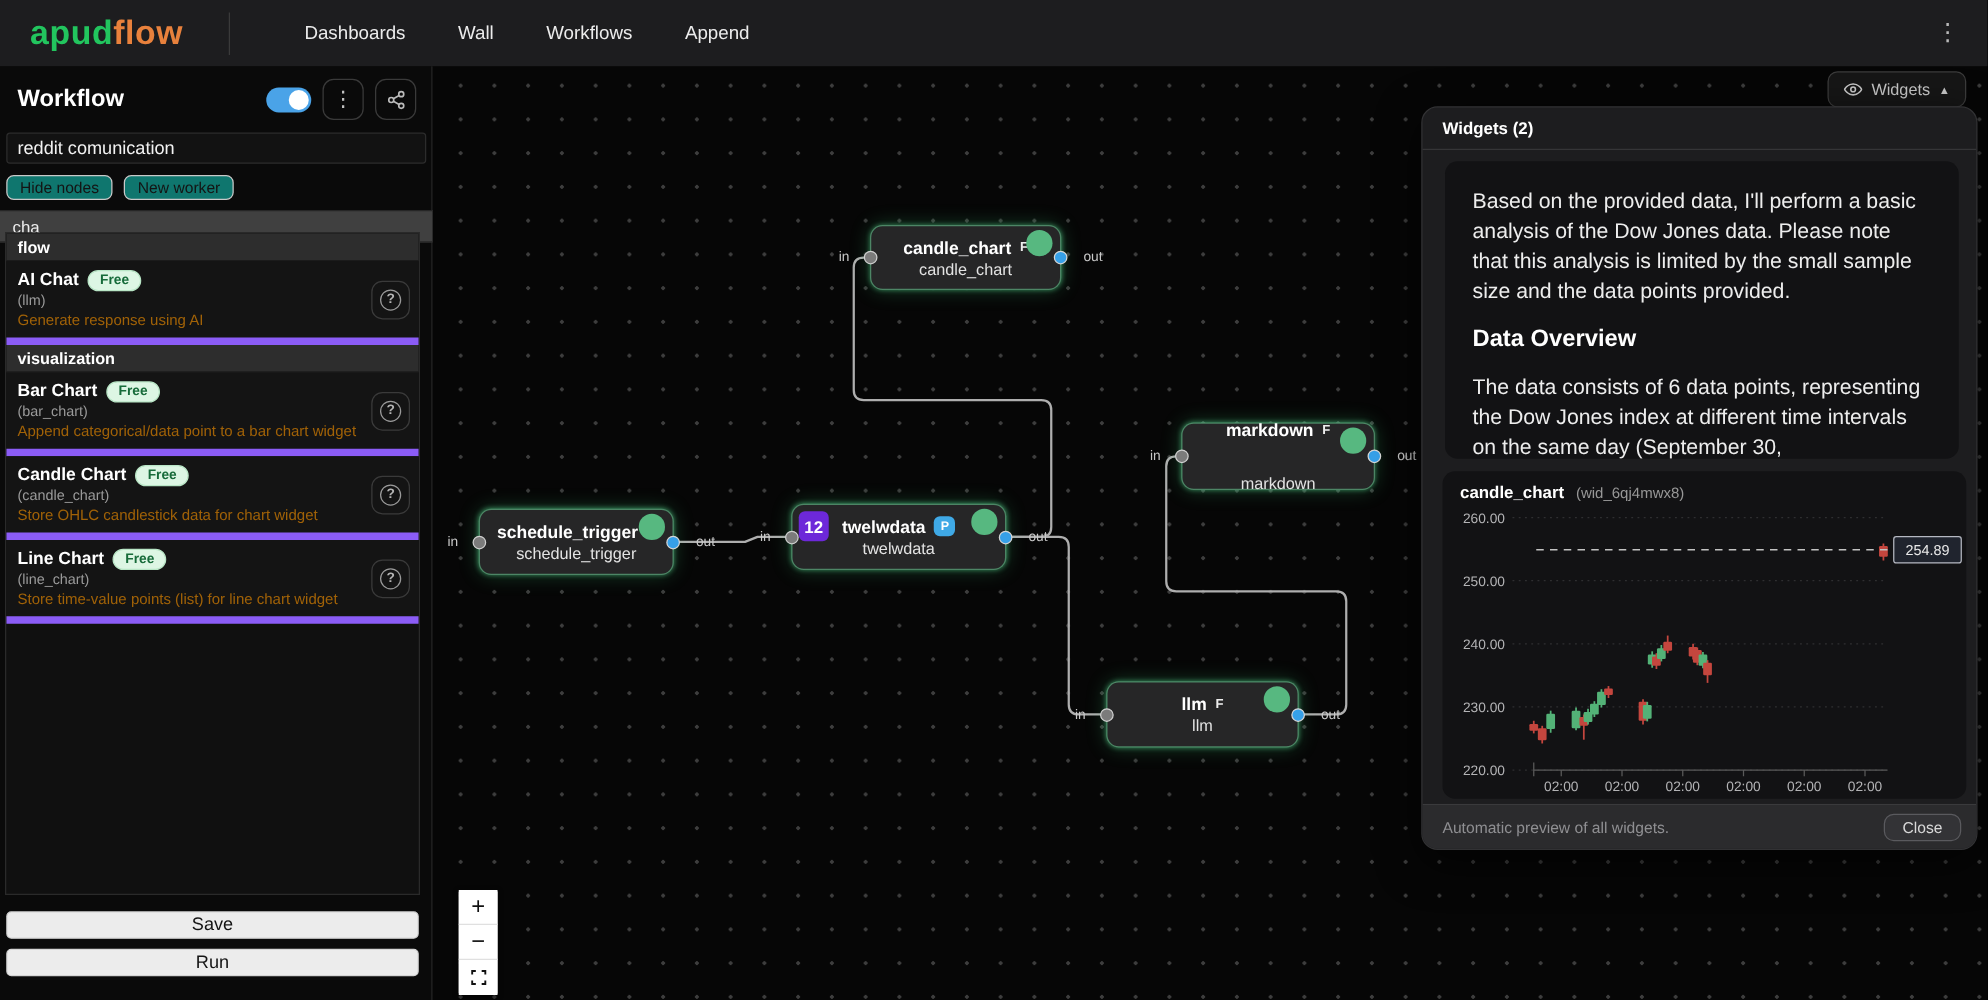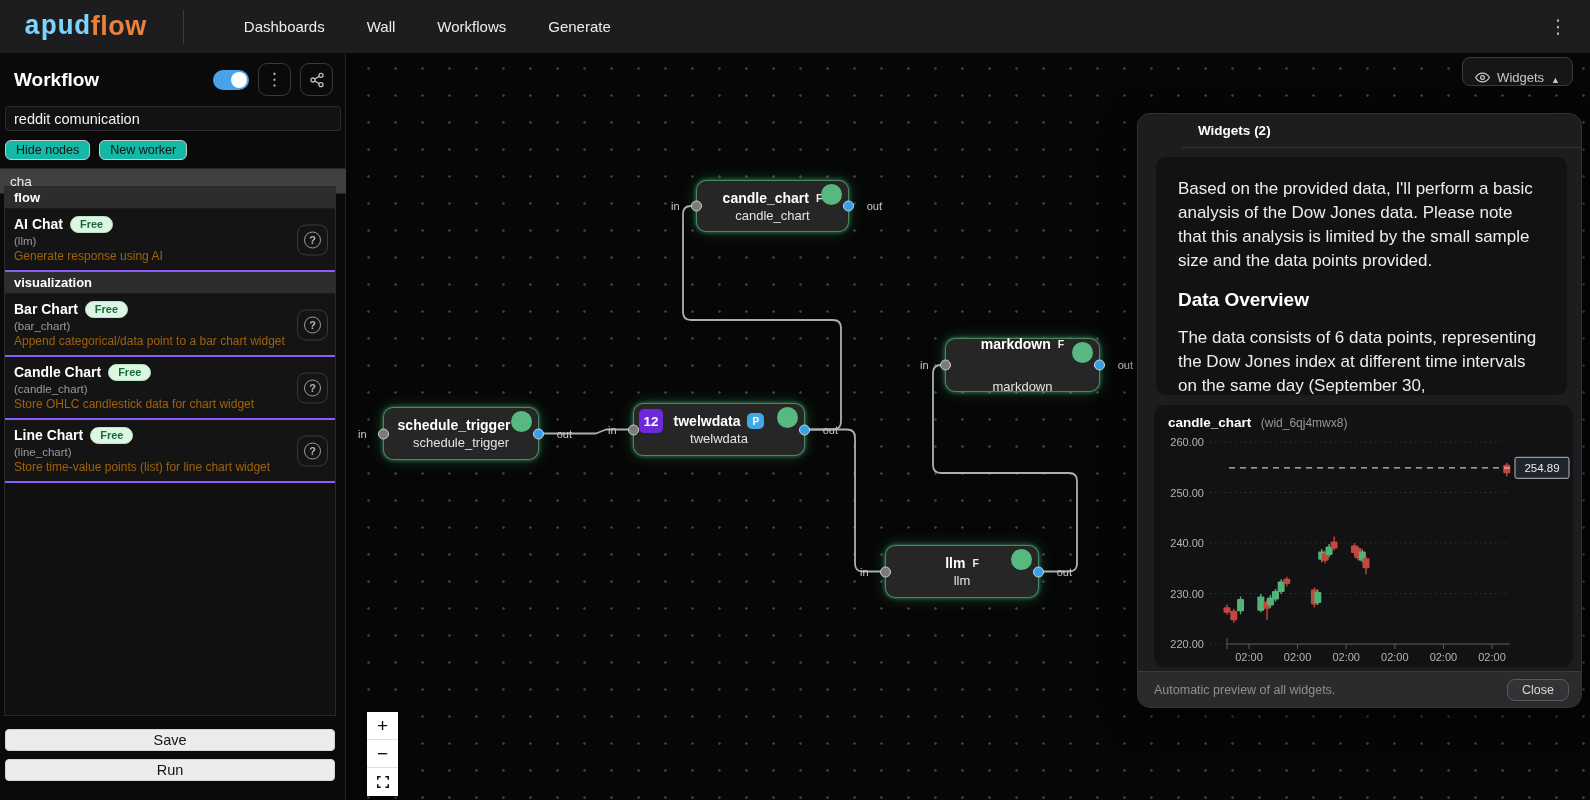--- a/index.html
+++ b/index.html
@@ -1,41 +1,41 @@
 <!DOCTYPE html>
 <html><head>
 <meta charset="utf-8">
 <style>
   * { margin:0; padding:0; box-sizing:border-box; }
   html,body { width:1590px; height:800px; overflow:hidden; background:#000; font-family:"Liberation Sans",sans-serif; }
 
   
   .navbar { position:absolute; left:0; top:0; width:1590px; height:53px; background:#1d1d1f; display:flex; align-items:center; z-index:50; }
   .logo { display:flex; align-items:baseline; padding:0 36px 0 24px; height:34px; border-right:1px solid #3a3a3a; font-size:27px; font-weight:bold; letter-spacing:.5px; align-items:center;}
-  .logo .l1 { color:#7dd3fc;font-family:Liberation Mono, monospace; }
+  .logo .l1 { color:#22c55e; }
   .logo .l2 { color:#e8813c; }
   .nav-links { display:flex; gap:42px; margin-left:60px;align-items:center; }
   .nav-link { color:#ececec; font-size:15px; cursor:pointer; }
   .nav-kebab { margin-left:auto; margin-right:20px; color:#b9b9b9; font-size:19px; letter-spacing:0; width:24px; text-align:center; cursor:pointer; line-height:1; }
 
   
   .sidebar { position:absolute; left:0; top:53px; width:346px; height:747px; background:#0a0a0a; border-right:1px solid #242424; z-index:40; }
   .sb-header { display:flex; align-items:center; padding:10px 12px 8px 14px; gap:9px; }
   .sb-title { font-size:19px; font-weight:bold; color:#fff; flex:1; }
   .toggle { width:36px; height:20px; border-radius:10px; background:#4aa3e8; position:relative; cursor:pointer; }
   .toggle .knob { position:absolute; right:2px; top:2px; width:16px; height:16px; border-radius:50%; background:#fff; }
   .icon-btn { width:33px; height:33px; border:1px solid #3a3a3a; border-radius:9px; background:transparent; display:flex; align-items:center; justify-content:center; color:#b9b9b9; cursor:pointer; }
   .kebab-dots { font-size:17px; line-height:1; color:#c2c2c2; }
   .sb-name-input { display:block; margin:2px 5px 0 5px; width:336px; background:#121212; border:1px solid #2c2c2c; border-radius:3px; color:#f2f2f2; font-size:14.5px; padding:3px 8px; height:25px; font-family:"Liberation Sans",sans-serif; }
   .sb-btn-row { display:flex; gap:9px; margin:9px 5px 8px 5px; }
-  .sb-small-btn { background:#14b8a6; color:#141414; border:1px solid #c9c9c9; border-radius:6px; font-size:12.5px; padding:0 10px; height:20px; cursor:pointer; font-family:"Liberation Sans",sans-serif; }
+  .sb-small-btn { background:#0f766e; color:#141414; border:1px solid #c9c9c9; border-radius:6px; font-size:12.5px; padding:0 10px; height:20px; cursor:pointer; font-family:"Liberation Sans",sans-serif; }
   .sb-filter { display:block; width:346px; background:#404040; border:none; border-top:1px solid #262626; border-bottom:1px solid #262626; color:#ededed; font-size:13.5px; padding:5px 10px; height:26px; font-family:Liberation Sans, sans-serif; }
   .node-list { position:absolute; left:4px; top:133px; width:332px; height:530px; border:1px solid #2a2a2a; background:#101010; overflow:hidden; }
   .section-header { background:#2d2d2d; color:#fff; font-weight:bold; font-size:13px; padding:3px 9px; border-bottom:1px solid #1b1b1b; }
-  .list-item { position:relative; background:#141414; border-bottom:2px solid #8b5cf6; padding:6px 44px 7px 9px; cursor:grab; }
+  .list-item { position:relative; background:#141414; border-bottom:6px solid #8b5cf6; padding:6px 44px 7px 9px; cursor:grab; }
   .li-name { font-size:14px; font-weight:bold; color:#fff; }
   .li-badge { display:inline-block; margin-left:7px; background:#ddf6e4; color:#176b3a; border:1px solid #b9e6c6; border-radius:999px; font-size:11px; font-weight:bold; padding:1px 9px 2px; vertical-align:1px; }
   .li-code { color:#9a9a9a; font-size:11.5px; margin-top:2px; }
   .li-desc { color:#a16207; font-size:12px; margin-top:2px; }
   .help-btn { position:absolute; right:7px; top:50%; transform:translateY(-50%); width:31px; height:31px; border:1px solid #3a3a3a; border-radius:9px; background:transparent; display:flex; align-items:center; justify-content:center; cursor:pointer; }
   .help-q { width:17px; height:17px; border:1.5px solid #9a9a9a; border-radius:50%; color:#b5b5b5; font-size:11px; font-weight:bold; display:flex; align-items:center; justify-content:center; }
   .sb-action { position:absolute; left:5px; width:330px; height:22px; background:#ececec; border:1px solid #d5d5d5; border-radius:4px; color:#141414; font-size:14.5px; display:flex; align-items:center; justify-content:center; cursor:pointer; font-family:"Liberation Sans",sans-serif; }
   .sb-save { top:676px; } .sb-run { top:706px; }
 
   
@@ -52,29 +52,29 @@
   .node-flag-pill { background:#3fa9e6; color:#fff; font-weight:bold; font-size:10px; border-radius:5px; width:17px; height:16px; display:flex; align-items:center; justify-content:center; }
   .node-sub { color:#e3e3e3; font-size:13px; margin-top:2px; }
   .node-dot { position:absolute; top:3px; right:6px; width:21px; height:21px; border-radius:50%; background:#57b880; }
   .node-num-icon { position:absolute; top:5px; left:5px; width:24px; height:24px; background:#6d28d9; border-radius:5px; color:#fff; font-weight:bold; font-size:13.5px; display:flex; align-items:center; justify-content:center; }
   .port { position:absolute; width:11px; height:11px; border-radius:50%; top:50%; transform:translateY(-50%); z-index:6; cursor:crosshair; }
   .port-in { left:-6px; background:#7b7b7b; border:1.5px solid #cfcfcf; }
   .port-out { right:-6px; background:#36a0e8; border:1.5px solid #d6d6d6; }
   .port-label { position:absolute; top:50%; transform:translateY(-50%); color:#c9c9c9; font-size:11px; }
   .port-label.in { left:-26px; } .port-label.out { right:-34px; }
 
-  .widgets-toggle { position:absolute; top:4px; right:17px; height:29px; background:#161616; border:1px solid #3c3c3c; border-radius:8px; display:flex; align-items:flex-end; gap:7px; padding:0 12px; color:#c8c8c8; font-size:13px; cursor:pointer; z-index:20; }
+  .widgets-toggle { position:absolute; top:4px; right:17px; height:29px; background:#161616; border:1px solid #3c3c3c; border-radius:8px; display:flex; align-items:center; gap:7px; padding:0 12px; color:#c8c8c8; font-size:13px; cursor:pointer; z-index:20; }
   .widgets-toggle .tri { font-size:9px; color:#c8c8c8; }
 
   .zoom-ctl { position:absolute; left:21px; top:659px; width:31px; background:#fff; border-radius:2px; box-shadow:0 1px 4px rgba(0,0,0,.5); z-index:20; }
   .zoom-btn { width:31px; height:28px; display:flex; align-items:center; justify-content:center; font-size:19px; color:#111; border-bottom:1px solid #e0e0e0; cursor:pointer; background:#fff; }
   .zoom-btn:last-child { border-bottom:none; }
 
   
-  .wpanel { position:absolute; left:791px; top:60px; width:445px; height:595px; background:#1d1d1f; border:1px solid #323234; border-radius:13px; box-shadow:0 10px 34px rgba(0,0,0,.65); z-index:30;padding-left:44px; }
+  .wpanel { position:absolute; left:791px; top:32px; width:445px; height:595px; background:#1d1d1f; border:1px solid #323234; border-radius:13px; box-shadow:0 10px 34px rgba(0,0,0,.65); z-index:30; }
   .wpanel-header { padding:9px 16px; color:#fff; font-size:13.5px; font-weight:bold; border-bottom:1px solid #353537; }
   .md-card { position:absolute; left:18px; top:43px; width:411px; height:238px; background:#121214; border-radius:10px; padding:20px 24px 0 22px; overflow:hidden; }
   .md-card p { color:#ededed; font-size:17px; line-height:1.42; }
   .md-card h3 { color:#fff; font-size:19px; font-weight:bold; margin:15px 0 15px; }
   .chart-card { position:absolute; left:16px; top:291px; width:419px; height:262px; background:#121214; border-radius:10px; overflow:hidden; }
   .chart-title-row { padding:8px 14px 0; }
   .chart-title { color:#fff; font-size:13.5px; font-weight:bold; }
   .chart-wid { color:#979797; font-size:12px; margin-left:5px; }
   .wpanel-footer { position:absolute; left:0; right:0; bottom:0; height:36px; background:#2b2b2d; border-top:1px solid #3a3a3c; border-radius:0 0 12px 12px; display:flex; align-items:center; padding:0 12px 0 16px; }
   .footer-note { color:#8f8f92; font-size:12.5px; flex:1; }
@@ -85,21 +85,21 @@
 
 <div class="navbar">
   <div class="logo">
     <span class="l1">apud</span>
       <span class="l2">flow</span>
   </div>
   <div class="nav-links" id="nav-links">
       <div class="nav-link">Dashboards</div>
       <div class="nav-link">Wall</div>
       <div class="nav-link">Workflows</div>
-      <div class="nav-link">Generate</div>
+      <div class="nav-link">Append</div>
     </div>
   <div class="nav-kebab">⋮</div>
 </div>
 
 <div class="sidebar">
   <div class="sb-header">
     <span class="sb-title">Workflow</span>
     <span class="toggle">
         <span class="knob"></span>
       </span>

